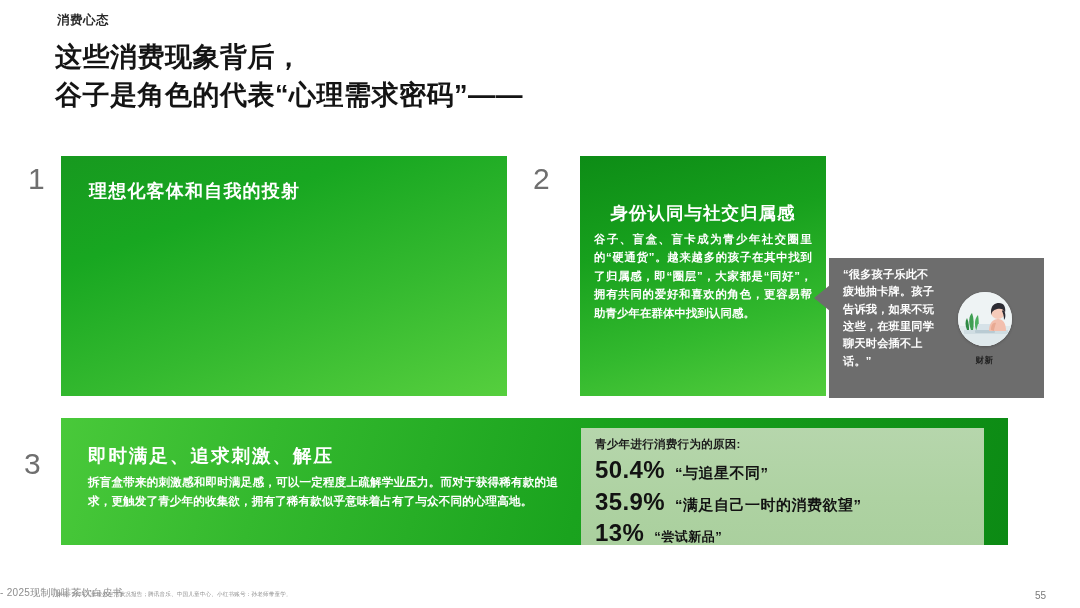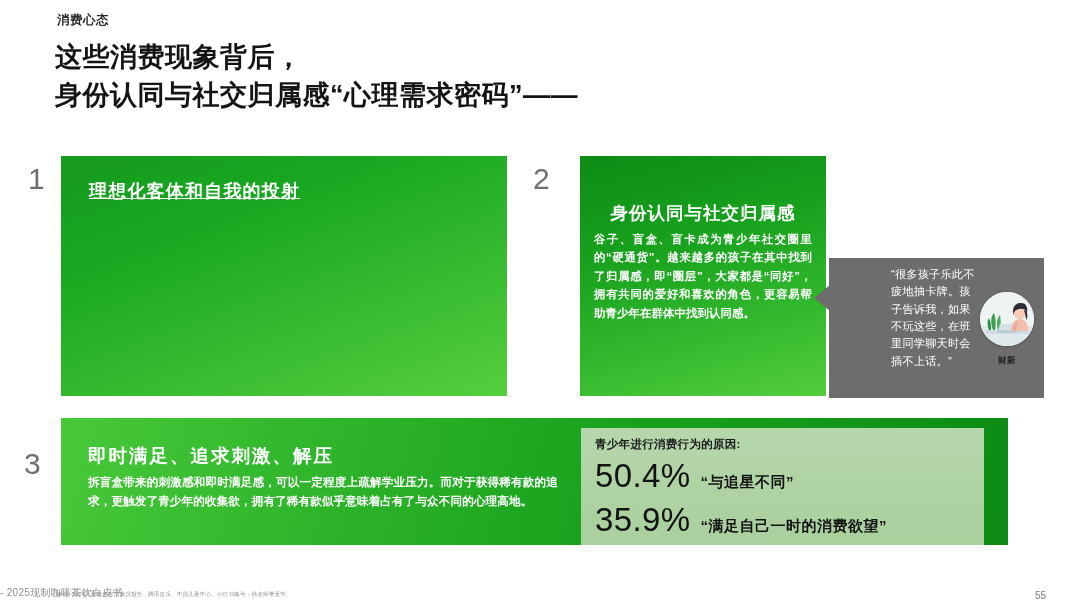--- a/index.html
+++ b/index.html
@@ -55,21 +55,20 @@
     position: absolute;
     box-sizing: border-box;
     color: #ffffff;
     overflow: hidden;
   }
   #card-1 {
     left: 61px; top: 156px;
     width: 446px; height: 240px;
     background: linear-gradient(160deg, #17991f 0%, #18a721 28%, #34b92f 62%, #56cf3e 100%);
     padding: 24px 22px 0 28px;
-    text-decoration: underline;
   }
   #card-2 {
     left: 580px; top: 156px;
     width: 246px; height: 240px;
     background: linear-gradient(165deg, #0d8c16 0%, #17a01d 34%, #33b92e 70%, #53cd3d 100%);
     padding: 46px 14px 0 14px;
   }
   #card-3 {
     left: 61px; top: 418px;
     width: 947px; height: 127px;
@@ -121,22 +120,22 @@
     letter-spacing: 0.3px;
     color: #1c1c1c;
     margin-bottom: 2px;
   }
   .stat-row {
     display: flex;
     align-items: baseline;
     margin-top: 0px;
   }
   .stat-num {
-    font-size: 33px;
-    font-weight: 400;
+    font-size: 24px;
+    font-weight: 700;
     letter-spacing: 0.4px;
     color: #121212;
     line-height: 1.32;
   }
   .stat-label {
     font-size: 15px;
     font-weight: 700;
     letter-spacing: 0.5px;
     color: #121212;
     margin-left: 10px;
@@ -158,25 +157,24 @@
     position: absolute;
     left: 814px; top: 285px;
     width: 0; height: 0;
     border-top: 13px solid transparent;
     border-bottom: 13px solid transparent;
     border-right: 16px solid #6d6d6d;
   }
   .quote-text {
     width: 92px;
     font-size: 11.2px;
-    font-weight: 400;
+    font-weight: 700;
     line-height: 1.55;
     color: #ffffff;
     letter-spacing: 0.2px;
-    margin-left: 48px;
   }
   .quote-side {
     flex: 1;
     display: flex;
     flex-direction: column;
     align-items: center;
     padding-top: 26px;
   }
   .avatar {
     width: 54px; height: 54px;
@@ -220,21 +218,21 @@
     color: #7a7a7a;
     font-weight: 400;
   }
 </style>
 </head>
 <body>
 
 <div class="eyebrow">消费心态</div>
 
 <div class="headline"><span>这些消费现象背后，</span>
-<span>身份认同与社交归属感“心理需求密码”——</span></div>
+<span>谷子是角色的代表“心理需求密码”——</span></div>
 
 <div class="marker" id="marker-1">1</div>
 <div class="marker" id="marker-2">2</div>
 <div class="marker" id="marker-3">3</div>
 
 <div class="card" id="card-1">
   <div class="card-title">理想化客体和自我的投射</div>
 </div>
 
 <div class="card" id="card-2">

